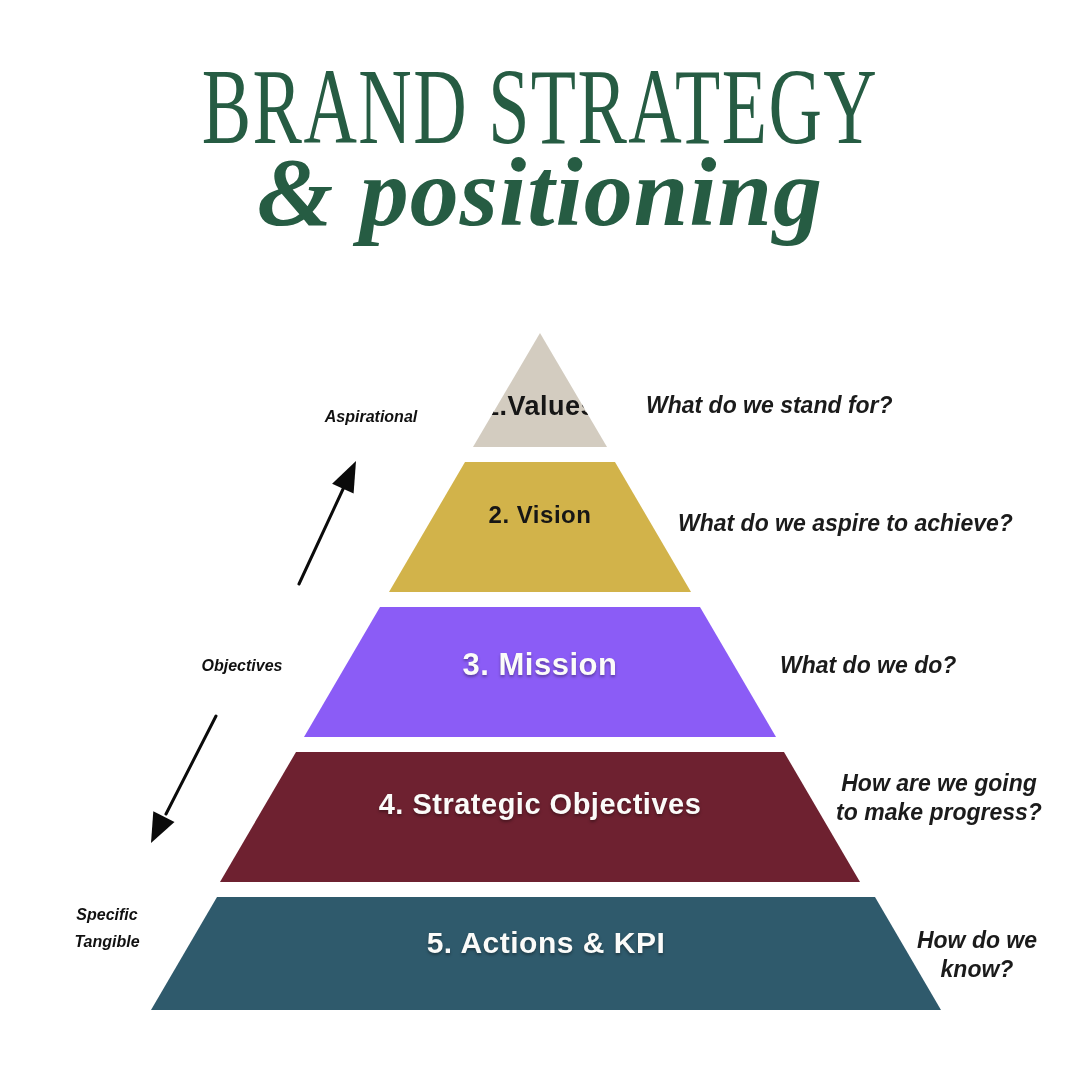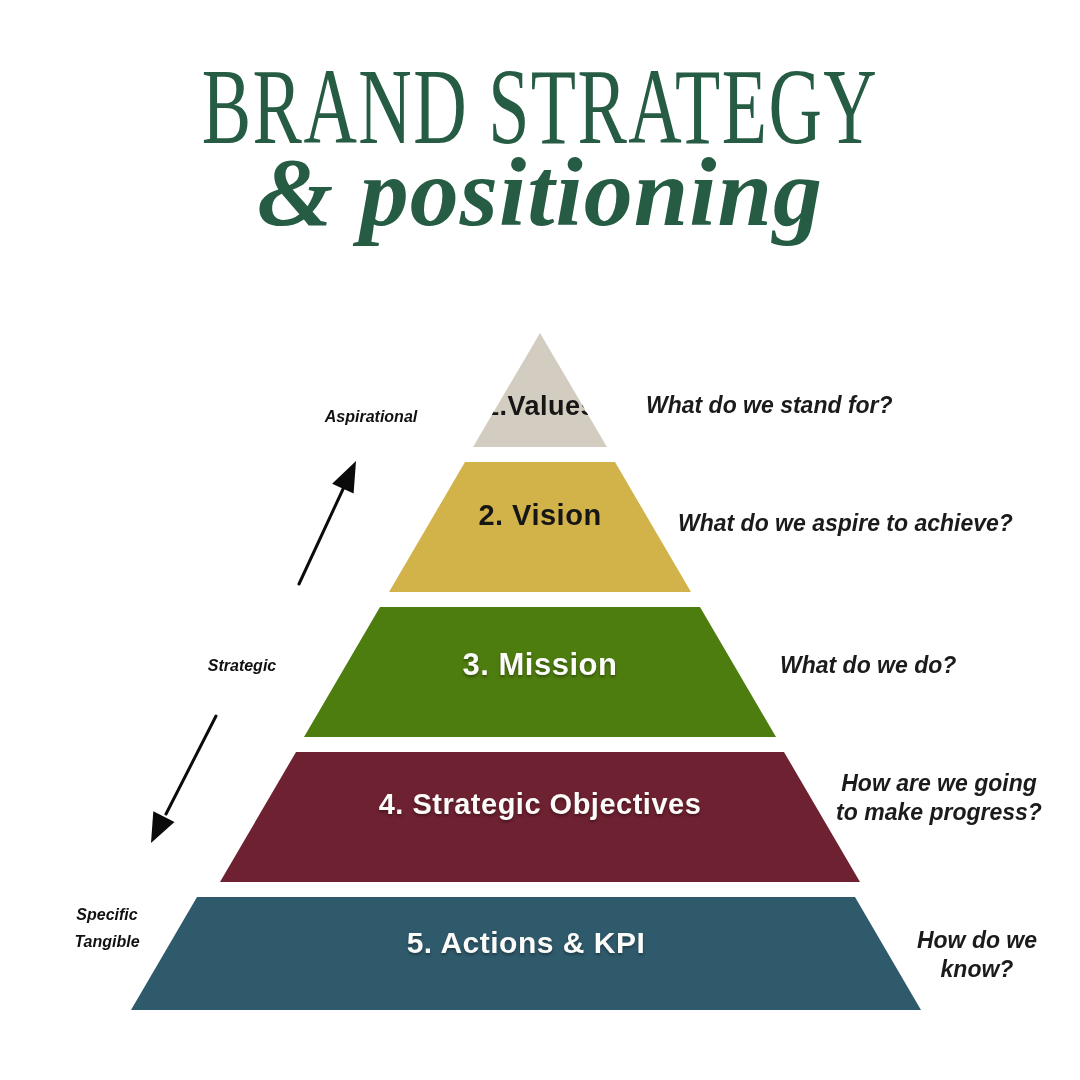--- a/index.html
+++ b/index.html
@@ -26,28 +26,28 @@
 
   
   .level{position:absolute;display:flex;align-items:center;justify-content:center;}
   .level .label{font-weight:800;letter-spacing:.5px;white-space:nowrap;}
   .level-1{left:473px;top:333px;width:134px;height:114px;
            clip-path:polygon(67px 0,134px 114px,0 114px);
            align-items:flex-end;}
   .level-1 .label{font-size:27px;padding-bottom:25px;}
   .level-2{left:389px;top:462px;width:302px;height:130px;
            clip-path:polygon(76px 0,226px 0,302px 130px,0 130px);}
-  .level-2 .label{font-size:29px;margin-bottom:24px;}
+  .level-2 .label{font-size:24px;margin-bottom:24px;}
   .level-3{left:304px;top:607px;width:472px;height:130px;
            clip-path:polygon(76px 0,396px 0,472px 130px,0 130px);}
   .level-3 .label{font-size:31px;margin-bottom:14px;}
   .level-4{left:220px;top:752px;width:640px;height:130px;
            clip-path:polygon(76px 0,564px 0,640px 130px,0 130px);}
   .level-4 .label{font-size:29px;margin-bottom:26px;}
-  .level-5{left:124px;top:897px;width:804px;height:113px;
+  .level-5{left:144px;top:897px;width:804px;height:113px;
            clip-path:polygon(73px 0,731px 0,804px 125px,0 125px);}
   .level-5 .label{font-size:30px;margin-bottom:22px;}
   .level-3 .label,.level-4 .label,.level-5 .label{text-shadow:0 2px 3px rgba(0,0,0,.35);}
 
   
   .question{
     position:absolute;font-size:23px;font-weight:700;font-style:italic;
     color:#1b1b1b;line-height:29px;white-space:nowrap;
   }
   .q-wrap{white-space:normal;text-align:center;}
@@ -78,38 +78,38 @@
     <div class="title-line1" style="color: rgb(38, 92, 67);">BRAND STRATEGY</div>
     <div class="title-line2" style="color: rgb(38, 92, 67);">&amp; positioning</div>
   </div>
 
   <div class="level level-1" style="background: rgb(211, 204, 192);">
     <span class="label" style="color: rgb(22, 22, 22);">1.Values</span>
   </div>
   <div class="level level-2" style="background: rgb(210, 179, 74);">
     <span class="label" style="color: rgb(22, 22, 22);">2. Vision</span>
   </div>
-  <div class="level level-3" style="background: #4d7c0f;">
+  <div class="level level-3" style="background: #8b5cf6;">
     <span class="label" style="color: rgb(251, 251, 249);">3. Mission</span>
   </div>
   <div class="level level-4" style="background: rgb(110, 33, 48);">
     <span class="label" style="color: rgb(251, 251, 249);">4. Strategic Objectives</span>
   </div>
   <div class="level level-5" style="background: rgb(47, 90, 108);">
     <span class="label" style="color: rgb(251, 251, 249);">5. Actions &amp; KPI</span>
   </div>
 
   <div class="question q2">What do we aspire to achieve?</div>
   <div class="question q1">What do we stand for?</div>
   <div class="question q3">What do we do?</div>
   <div class="question q4 q-wrap">How are we going to make progress?</div>
   <div class="question q5 q-wrap">How do we know?</div>
 
   <div class="side-label s1">Aspirational</div>
-  <div class="side-label s2">Strategic</div>
+  <div class="side-label s2">Objectives</div>
   <div class="side-label s3">Specific
 Tangible</div>
 
   <svg class="arrows" viewBox="0 0 1080 1080" xmlns="http://www.w3.org/2000/svg">
     <g fill="#0b0b0b" stroke="#0b0b0b">
       <line x1="299" y1="584" x2="344" y2="487" stroke-width="3" stroke-linecap="round"></line>
       <polygon points="356,461 353.6,493.6 332.1,483.7" stroke="none"></polygon>
     </g>
     <g fill="#0b0b0b" stroke="#0b0b0b">
       <line x1="216" y1="716" x2="166" y2="814" stroke-width="3" stroke-linecap="round"></line>

